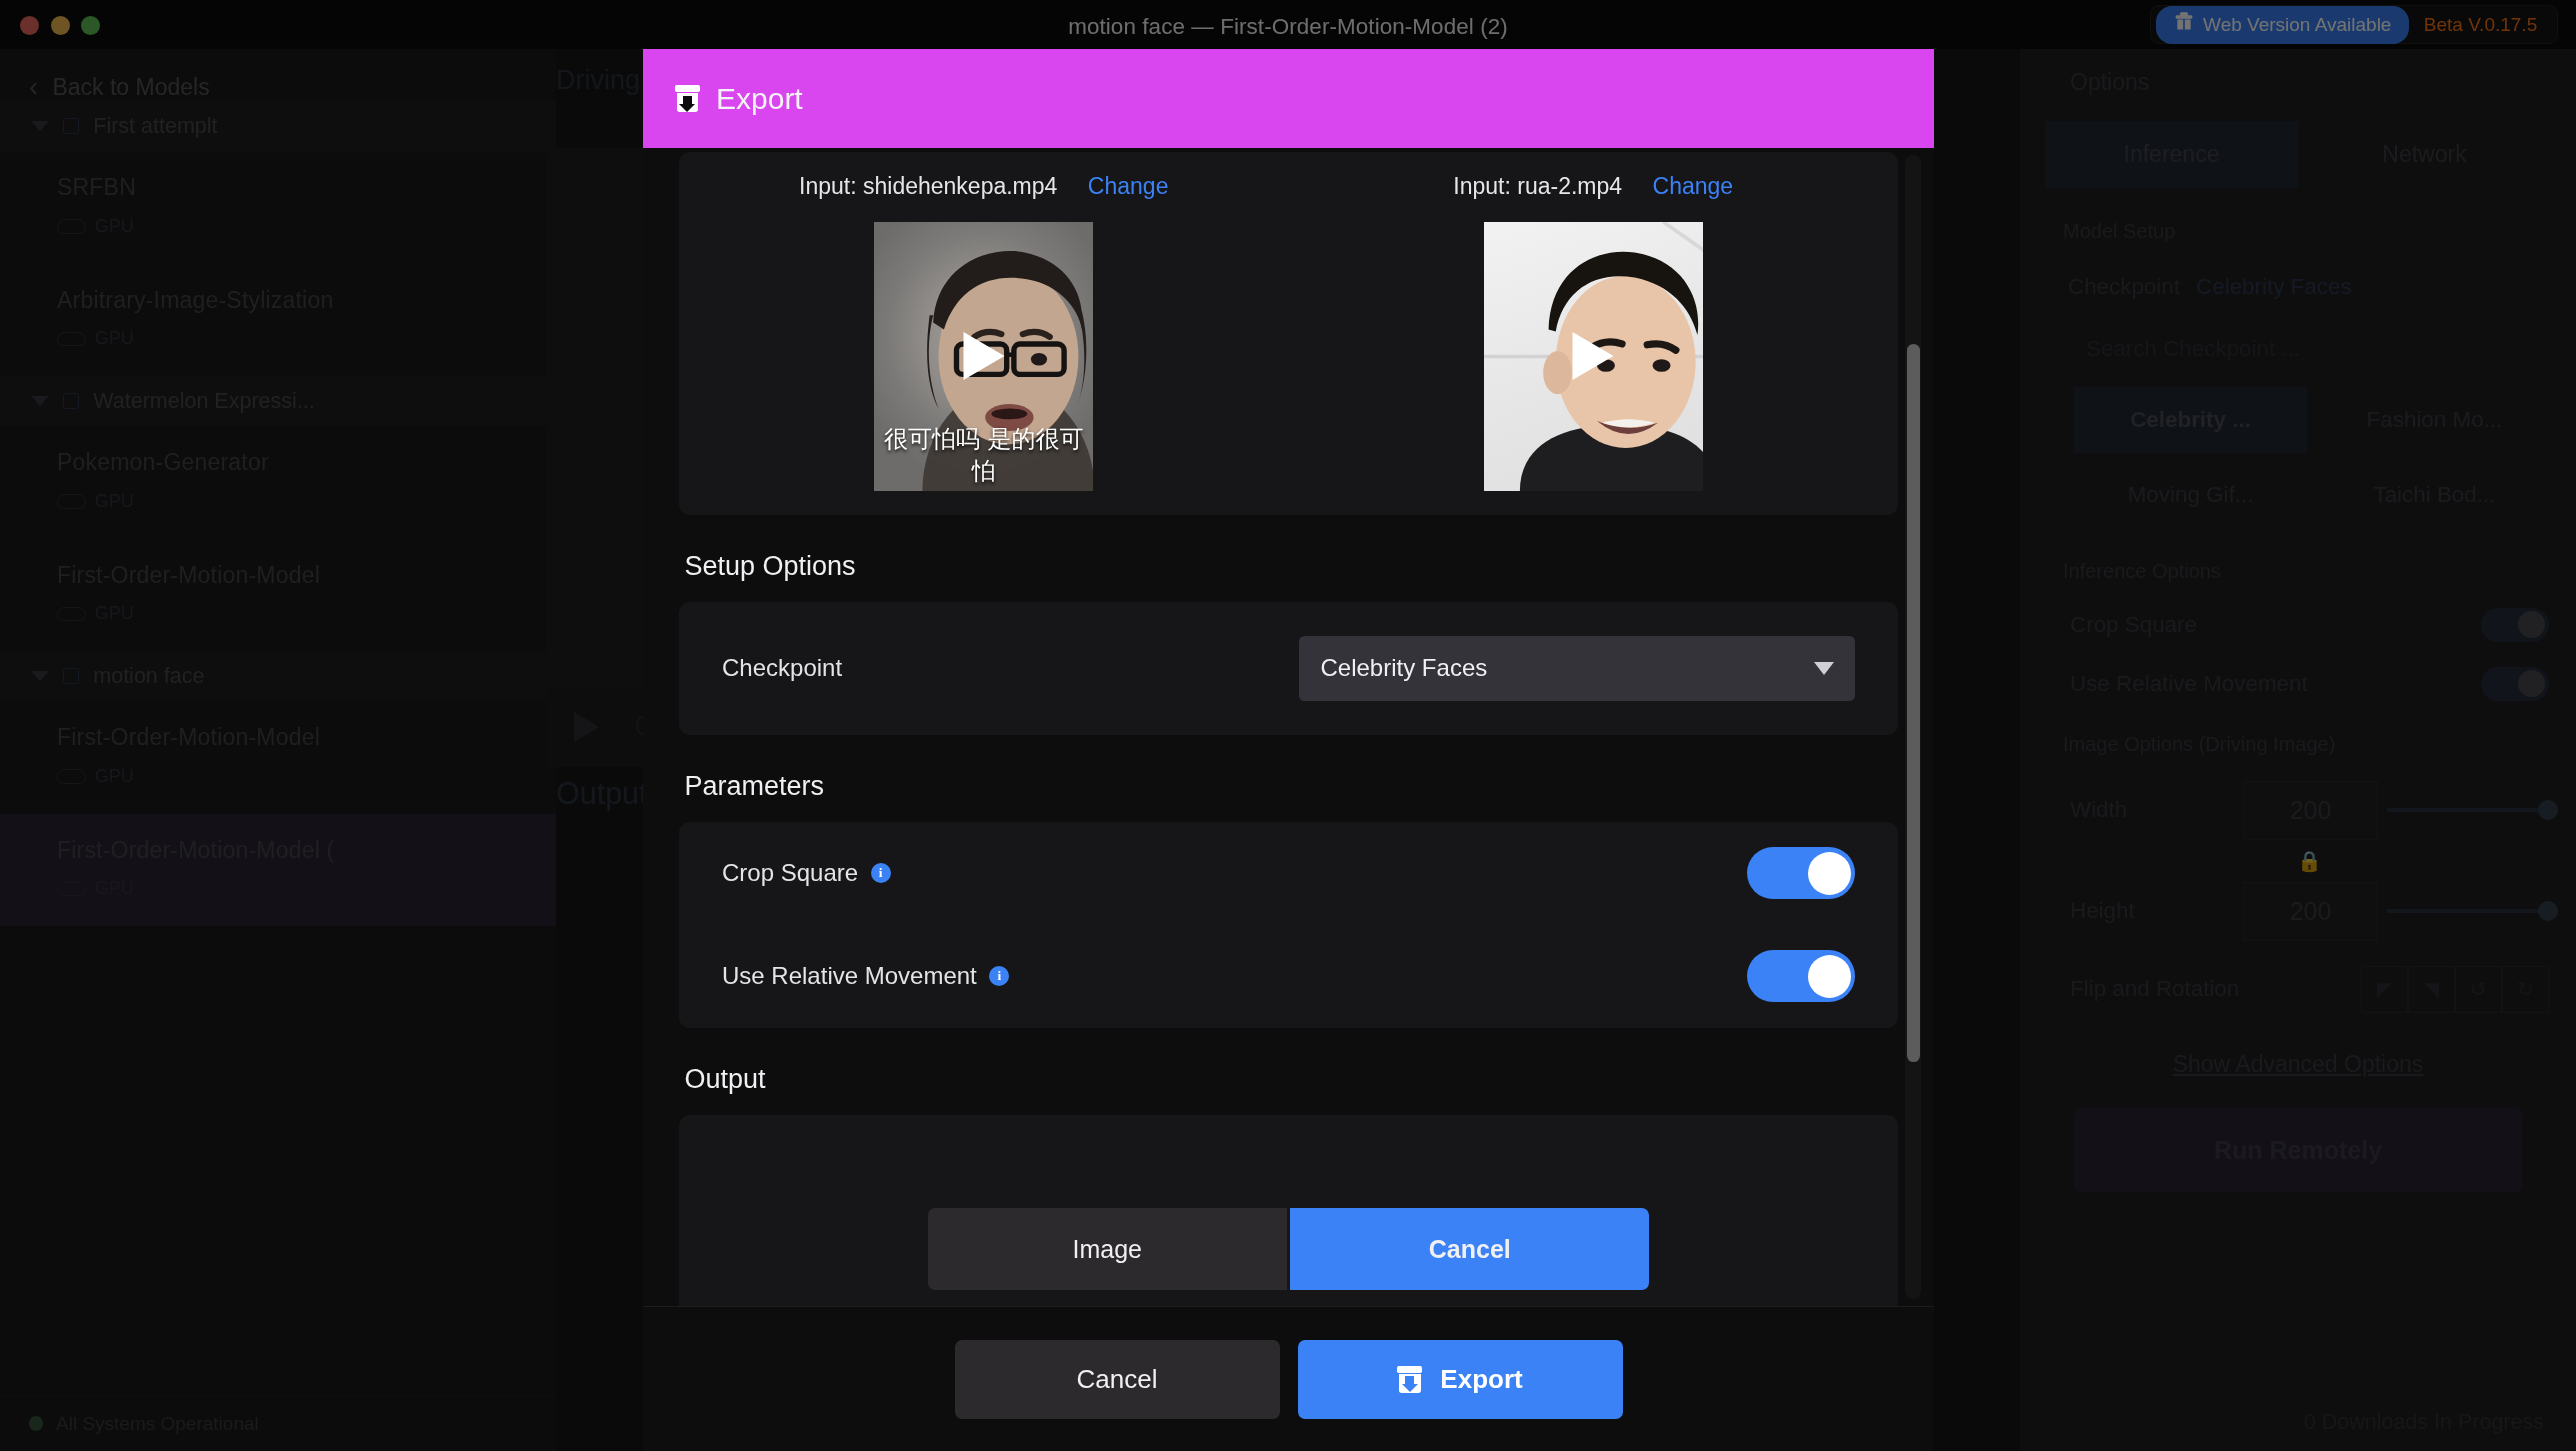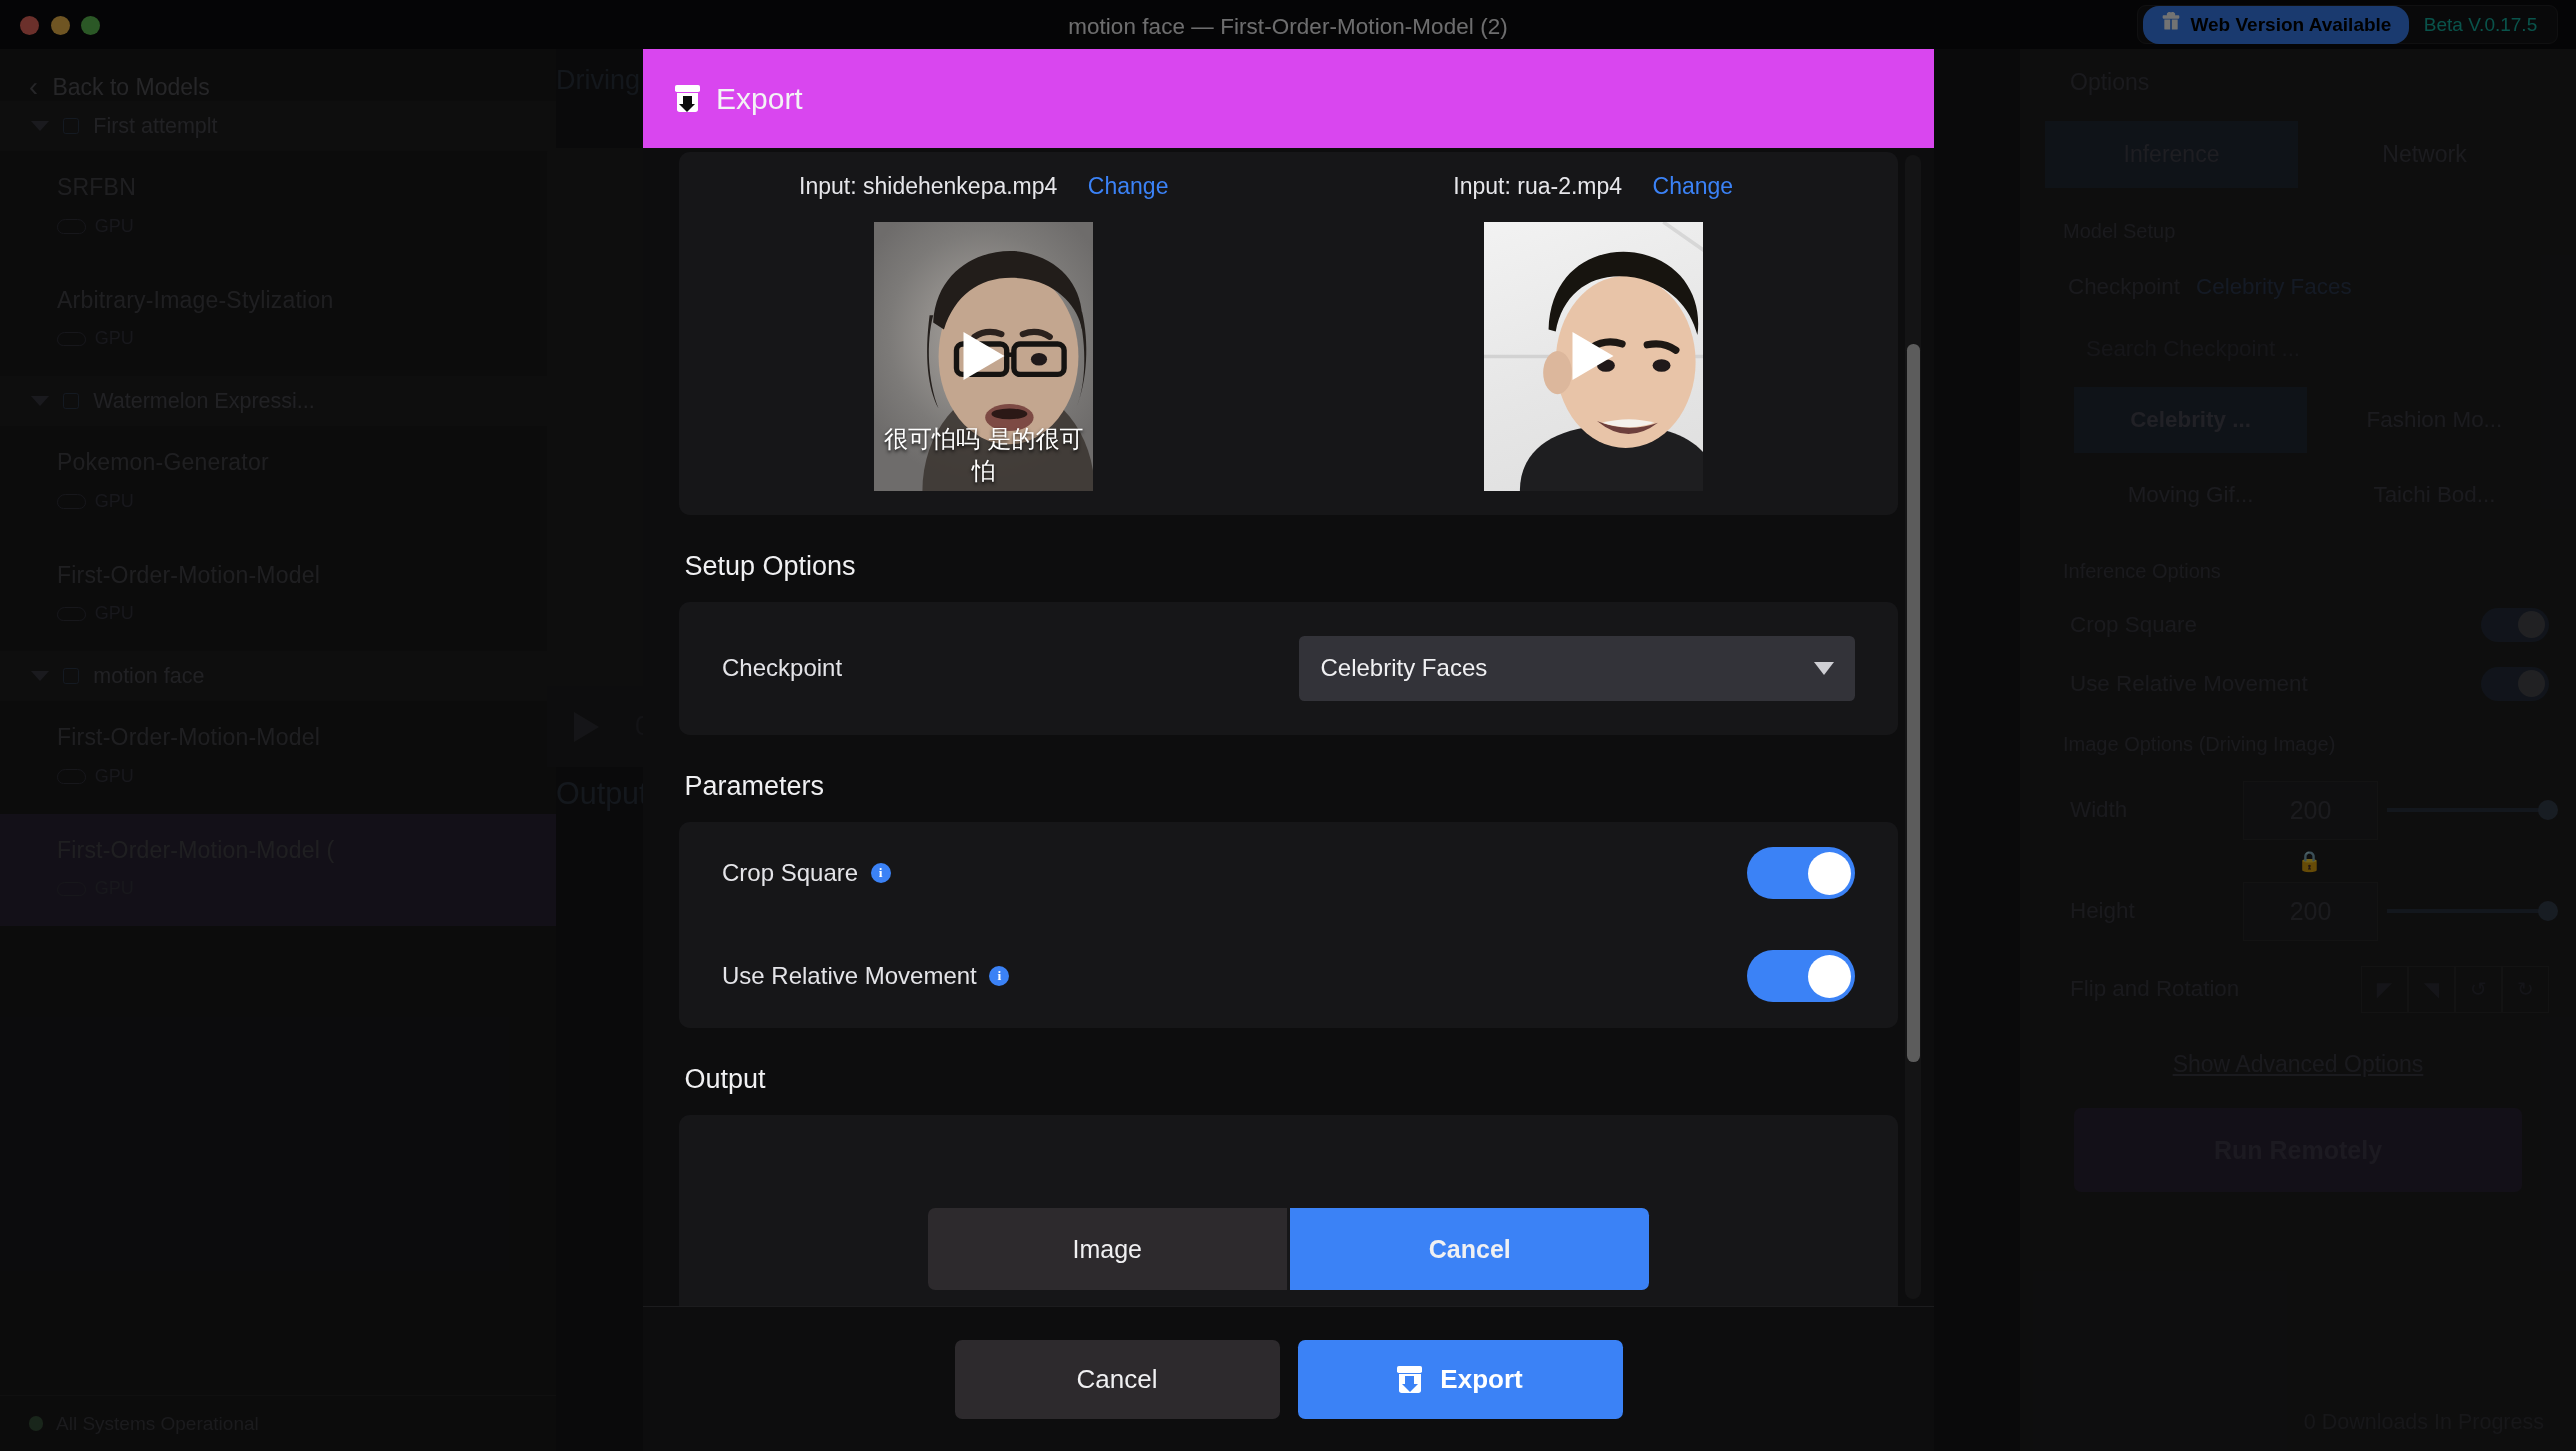--- a/index.html
+++ b/index.html
@@ -11,23 +11,23 @@
 
   
   #titlebar { position:absolute; left:0; top:0; width:2576px; height:49px; background:#0d0d0e;
               display:flex; align-items:center; }
   .traffic { position:absolute; left:20px; top:16px; display:flex; gap:11.7px; }
   .tl { width:19px; height:19px; border-radius:50%; }
   .tl.red{background:#ee6a5f;} .tl.yellow{background:#f5bd4f;} .tl.green{background:#61c454;}
   #win-title { position:absolute; left:0; right:0; text-align:center; font-size:22.4px; color:#f2f2f4; top:13.5px; letter-spacing:0.1px;}
   #titlebar-right { position:absolute; right:18px; top:5.4px; height:39px; display:flex; align-items:center;
                     background:#161617; border:0.9px solid #242426; border-radius:9px; padding:3.6px 5.4px; gap:5.4px;}
-  #webver { background:#3b82f6; color:#000000; border-radius:16px; padding:6.3px 18px; font-size:19px;
-            display:flex; align-items:center; gap:9px; white-space:nowrap;font-weight:bold;}
-  #betaver { color:#14b8a6; font-size:19px; padding:0 14.4px 0 9px; white-space:nowrap;}
+  #webver { background:#3b82f6; color:#ffffff; border-radius:16px; padding:6.3px 18px; font-size:19px;
+            display:flex; align-items:center; gap:9px; white-space:nowrap;}
+  #betaver { color:#f97316; font-size:19px; padding:0 14.4px 0 9px; white-space:nowrap;}
 
   
   #sidebar { position:absolute; left:0; top:49px; width:556px; bottom:0; background:#1b1b1c; }
   #back-row { display:flex; align-items:center; gap:14.4px; padding:25px 0 0 29px; }
   #back-row .chev { font-size:27px; color:#55555a; line-height:1; }
   #back-row .lbl { font-size:23px; color:#55555a; }
   .grp { display:flex; align-items:center; gap:14.4px; padding:12.6px 0 12.6px 30.5px; background:#202021; }
   .grp .caret { width:0;height:0;border-left:9px solid transparent;border-right:9px solid transparent;border-top:10.8px solid #3b3b44; }
   .grp .sq { width:16px;height:16px;border:1.8px solid #2e3a4d; border-radius:2.7px;}
   .grp .gname{ font-size:21.5px; color:#4a4a50; }

